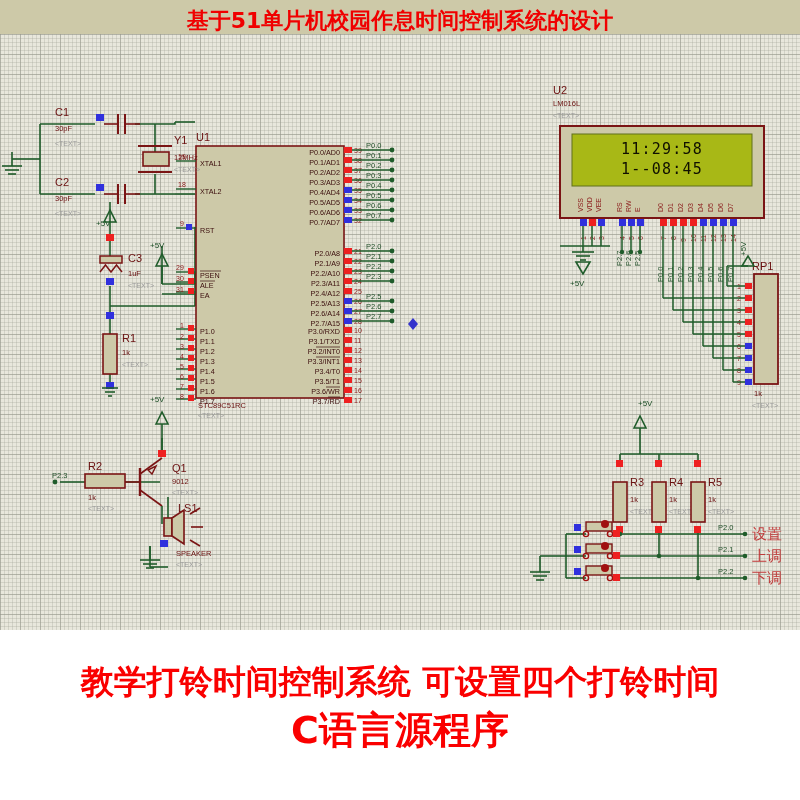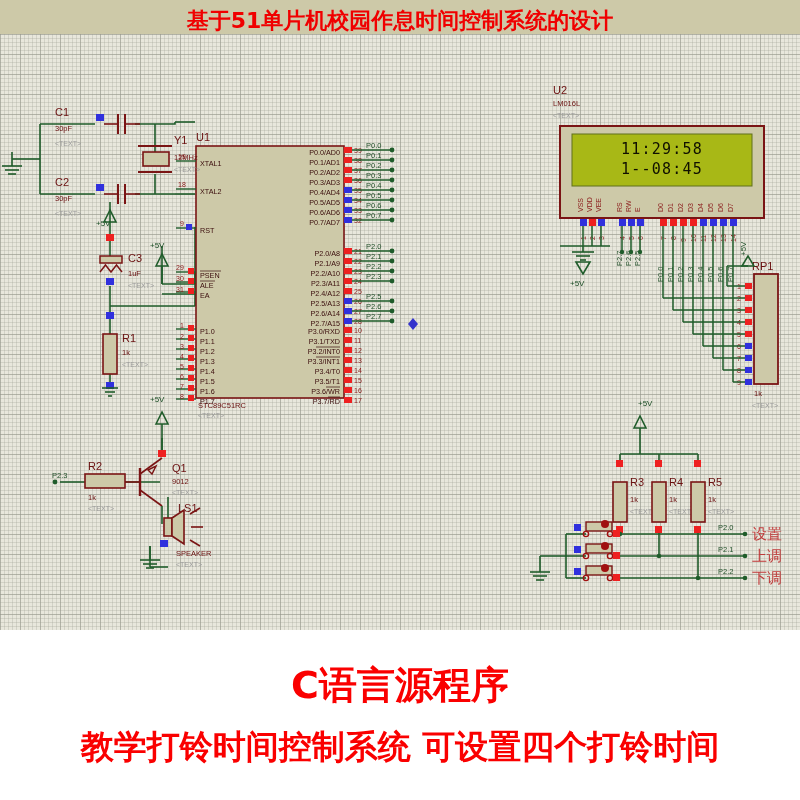--- a/index.html
+++ b/index.html
@@ -684,15 +684,15 @@
       <text class="cnlbl" x="752" y="549">下调</text>
     </g>
 
     <g>
       <path d="M408 290 l5 -6 l5 6 l-5 6 Z" fill="#3333cc"></path>
     </g>
   </svg>
 </div>
 
 <div id="caption">
+  <div id="caption-line2">教学打铃时间控制系统  可设置四个打铃时间</div>
   <div id="caption-line1">C语言源程序</div>
-  <div id="caption-line2">教学打铃时间控制系统  可设置四个打铃时间</div>
 </div>
 
 </body></html>

